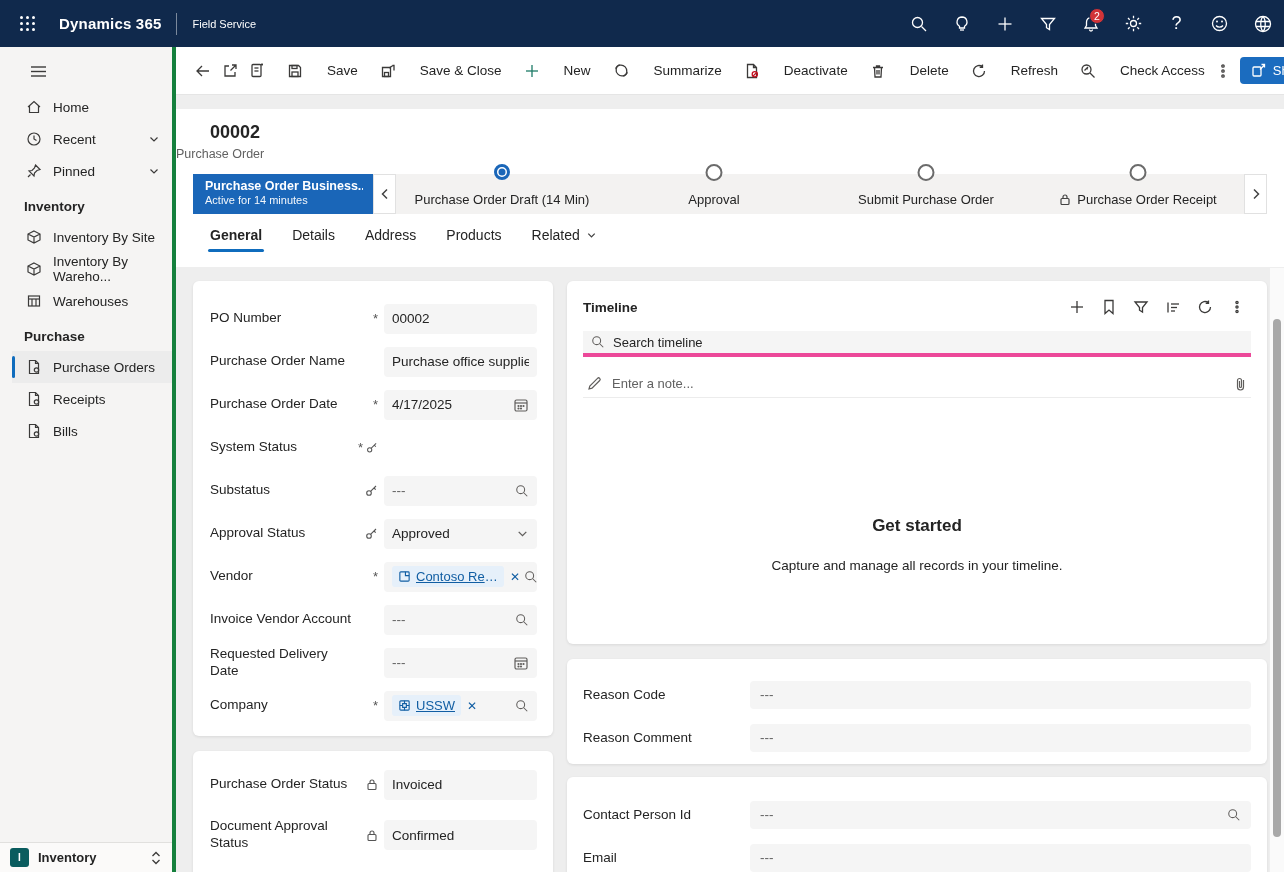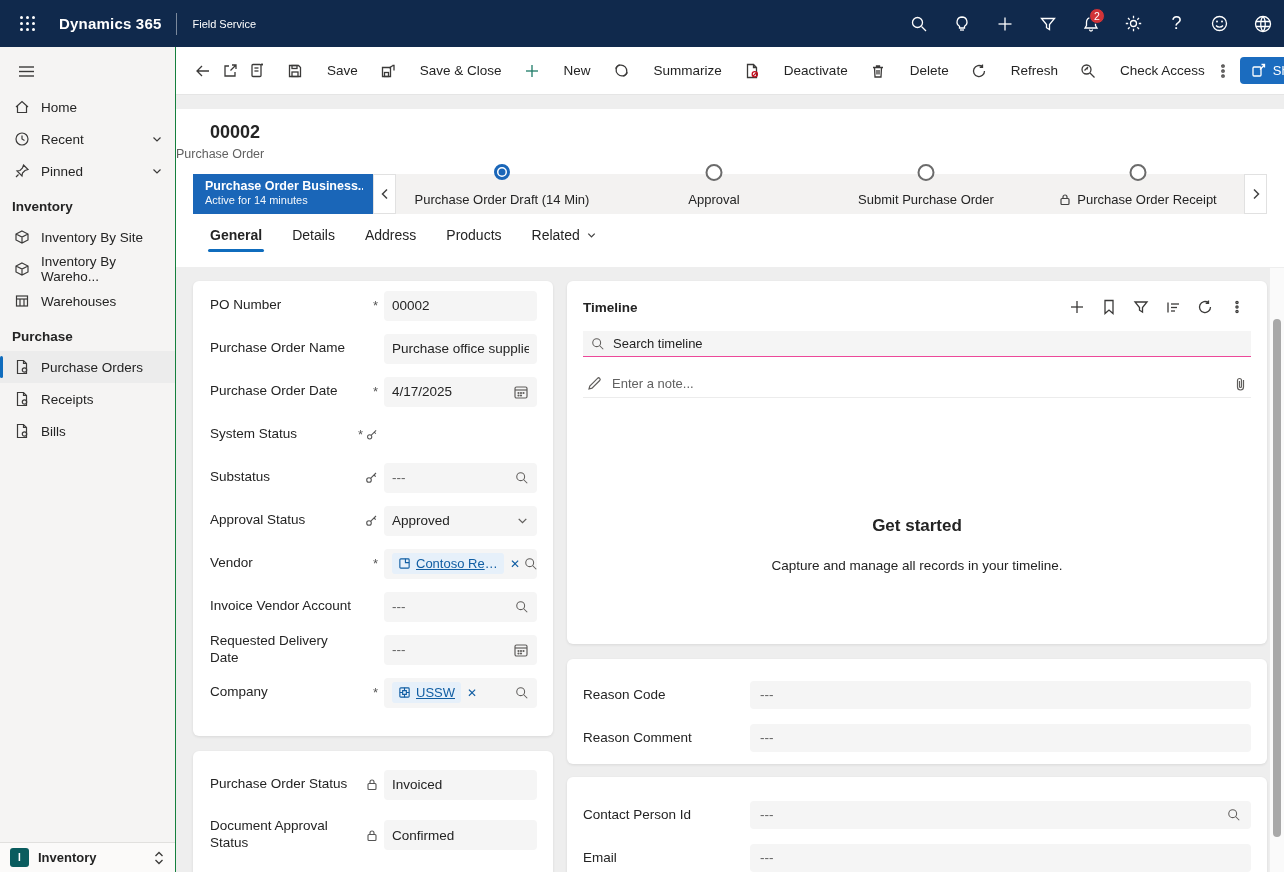--- a/index.html
+++ b/index.html
@@ -15,21 +15,21 @@
   .brand { font-weight:bold; font-size:15px; margin-left:16px; letter-spacing:.2px; cursor:pointer; }
   .tb-divider { width:1px; height:22px; background:rgba(255,255,255,.45); margin:0 15px; }
   .product { font-size:11px; cursor:pointer; }
   .tb-icons { margin-left:auto; display:flex; align-items:center; height:100%; }
   .tb-icon { width:43px; height:47px; display:flex; align-items:center; justify-content:center; position:relative; cursor:pointer; }
   .tb-icon svg { stroke:#fff; fill:none; stroke-width:1.3; }
   .badge { position:absolute; top:8px; right:7px; min-width:16px; height:16px; background:#d13438; border-radius:8px; color:#fff; font-size:10.5px; display:flex; align-items:center; justify-content:center; padding:0 3px; border:1px solid #10294c; }
   .qmark { font-size:18px; color:#fff; font-weight:400; }
 
   
-  .sidebar { position:absolute; top:47px; left:0; bottom:0; width:176px; background:#f5f4f3; border-right:1px solid #15803d; z-index:20; }
+  .sidebar { position:absolute; top:47px; left:0; bottom:0; width:176px; background:#f5f4f3; border-right:4px solid #15803d; z-index:20;padding-left:12px; }
   .hamburger { margin:10px 0 6px 12px; width:28px; height:28px; display:flex; align-items:center; justify-content:center; cursor:pointer; }
   .nav-item { height:32px; display:flex; align-items:center; padding-left:14px; gap:11px; cursor:pointer; color:#242424; position:relative; }
   .nav-item svg { stroke:#3b3a39; fill:none; stroke-width:1.2; flex:0 0 auto; }
   .nav-item .chev { margin-left:auto; margin-right:12px; }
   .nav-item.selected { background:#ececec; }
   .nav-item.selected::before { content:""; position:absolute; left:0; top:5px; bottom:5px; width:3px; background:#0f6cbd; border-radius:2px; }
   .nav-section { font-weight:bold; font-size:13.5px; padding:12px 0 7px 12px; color:#242424; }
   .area-switcher { position:absolute; bottom:0; left:0; right:0; height:30px; background:#fbfaf9; border-top:1px solid #e1e0de; display:flex; align-items:center; padding:0 10px; gap:9px; cursor:pointer; }
   .area-badge { width:19px; height:19px; background:#0a5c5e; color:#fff; border-radius:3px; font-size:10px; font-weight:bold; display:flex; align-items:center; justify-content:center; }
   .area-label { font-weight:bold; font-size:13px; }
@@ -73,21 +73,21 @@
   
   .tabs { margin-left:34px; margin-top:13px; display:flex; gap:30px; align-items:center; }
   .tab { font-size:14px; color:#242424; padding-bottom:9px; position:relative; cursor:pointer; display:flex; align-items:center; gap:6px; }
   .tab.selected { font-weight:bold; }
   .tab.selected::after { content:""; position:absolute; left:-2px; right:-2px; bottom:0; height:3px; background:#0f6cbd; border-radius:2px; }
   .tab svg { stroke:#424242; fill:none; stroke-width:1.4; }
 
   
   .content { position:relative; height:calc(100% - 220px); background:#eeeeee; }
   .card { position:absolute; background:#fff; border-radius:6px; box-shadow:0 1px 3px rgba(0,0,0,.09); }
-  .card-left1 { left:17px; top:14px; width:360px; height:455px; padding:3px 0; }
+  .card-left1 { left:17px; top:14px; width:360px; height:455px; padding:16px 0; }
   .card-left2 { left:17px; top:484px; width:360px; height:170px; padding:12px 0; }
   .card-timeline { left:391px; top:14px; width:700px; height:363px; padding:12px 16px; }
   .card-reason { left:391px; top:392px; width:700px; height:105px; padding:14px 16px; }
   .card-contact { left:391px; top:510px; width:700px; height:180px; padding:16px 16px; }
 
   
   .frow { display:flex; align-items:center; height:43px; padding:0 16px 0 17px; }
   .flabel { width:148px; font-size:13.5px; color:#242424; line-height:1.25; flex:0 0 auto; }
   .fmark { width:26px; display:flex; align-items:center; justify-content:flex-end; gap:3px; padding-right:6px; flex:0 0 auto; color:#555; }
   .fmark .req { font-size:13px; color:#555; }
@@ -100,21 +100,21 @@
   .pill { display:inline-flex; align-items:center; gap:5px; background:#e6f0fa; border-radius:3px; padding:3px 6px; max-width:112px; cursor:pointer; }
   .pill svg { stroke:#115ea3; fill:none; stroke-width:1.2; flex:0 0 auto; }
   .pill-link { color:#115ea3; text-decoration:underline; font-size:13px; white-space:nowrap; overflow:hidden; text-overflow:ellipsis; }
   .pill-x { color:#115ea3; font-size:12px; margin-left:2px; cursor:pointer; flex:0 0 auto; }
 
   
   .tl-header { display:flex; align-items:center; }
   .tl-title { font-size:13.5px; font-weight:bold; }
   .tl-icons { margin-left:auto; display:flex; align-items:center; gap:4px; }
   .tl-icons .icon-btn { width:28px; height:28px; }
-  .tl-search { margin-top:10px; height:26px; background:#f5f5f5; border-bottom:1px solid #ec4899; display:flex; align-items:center; gap:8px; padding:0 8px; cursor:text; }
+  .tl-search { margin-top:10px; height:26px; background:#f5f5f5; border-bottom:4px solid #ec4899; display:flex; align-items:center; gap:8px; padding:0 8px; cursor:text; }
   .tl-search span { color:#242424; font-size:13px; }
   .tl-note { margin-top:13px; height:28px; display:flex; align-items:center; gap:10px; padding:0 4px; border-bottom:1px solid #ececec; cursor:text; }
   .tl-note span { color:#616161; font-size:13px; }
   .tl-note .clip { margin-left:auto; }
   .tl-empty { text-align:center; margin-top:118px; }
   .tl-empty-title { font-size:17px; font-weight:bold; color:#242424; }
   .tl-empty-sub { font-size:13.5px; color:#242424; margin-top:22px; }
 
   
   .rrow { display:flex; align-items:center; height:43px; }

